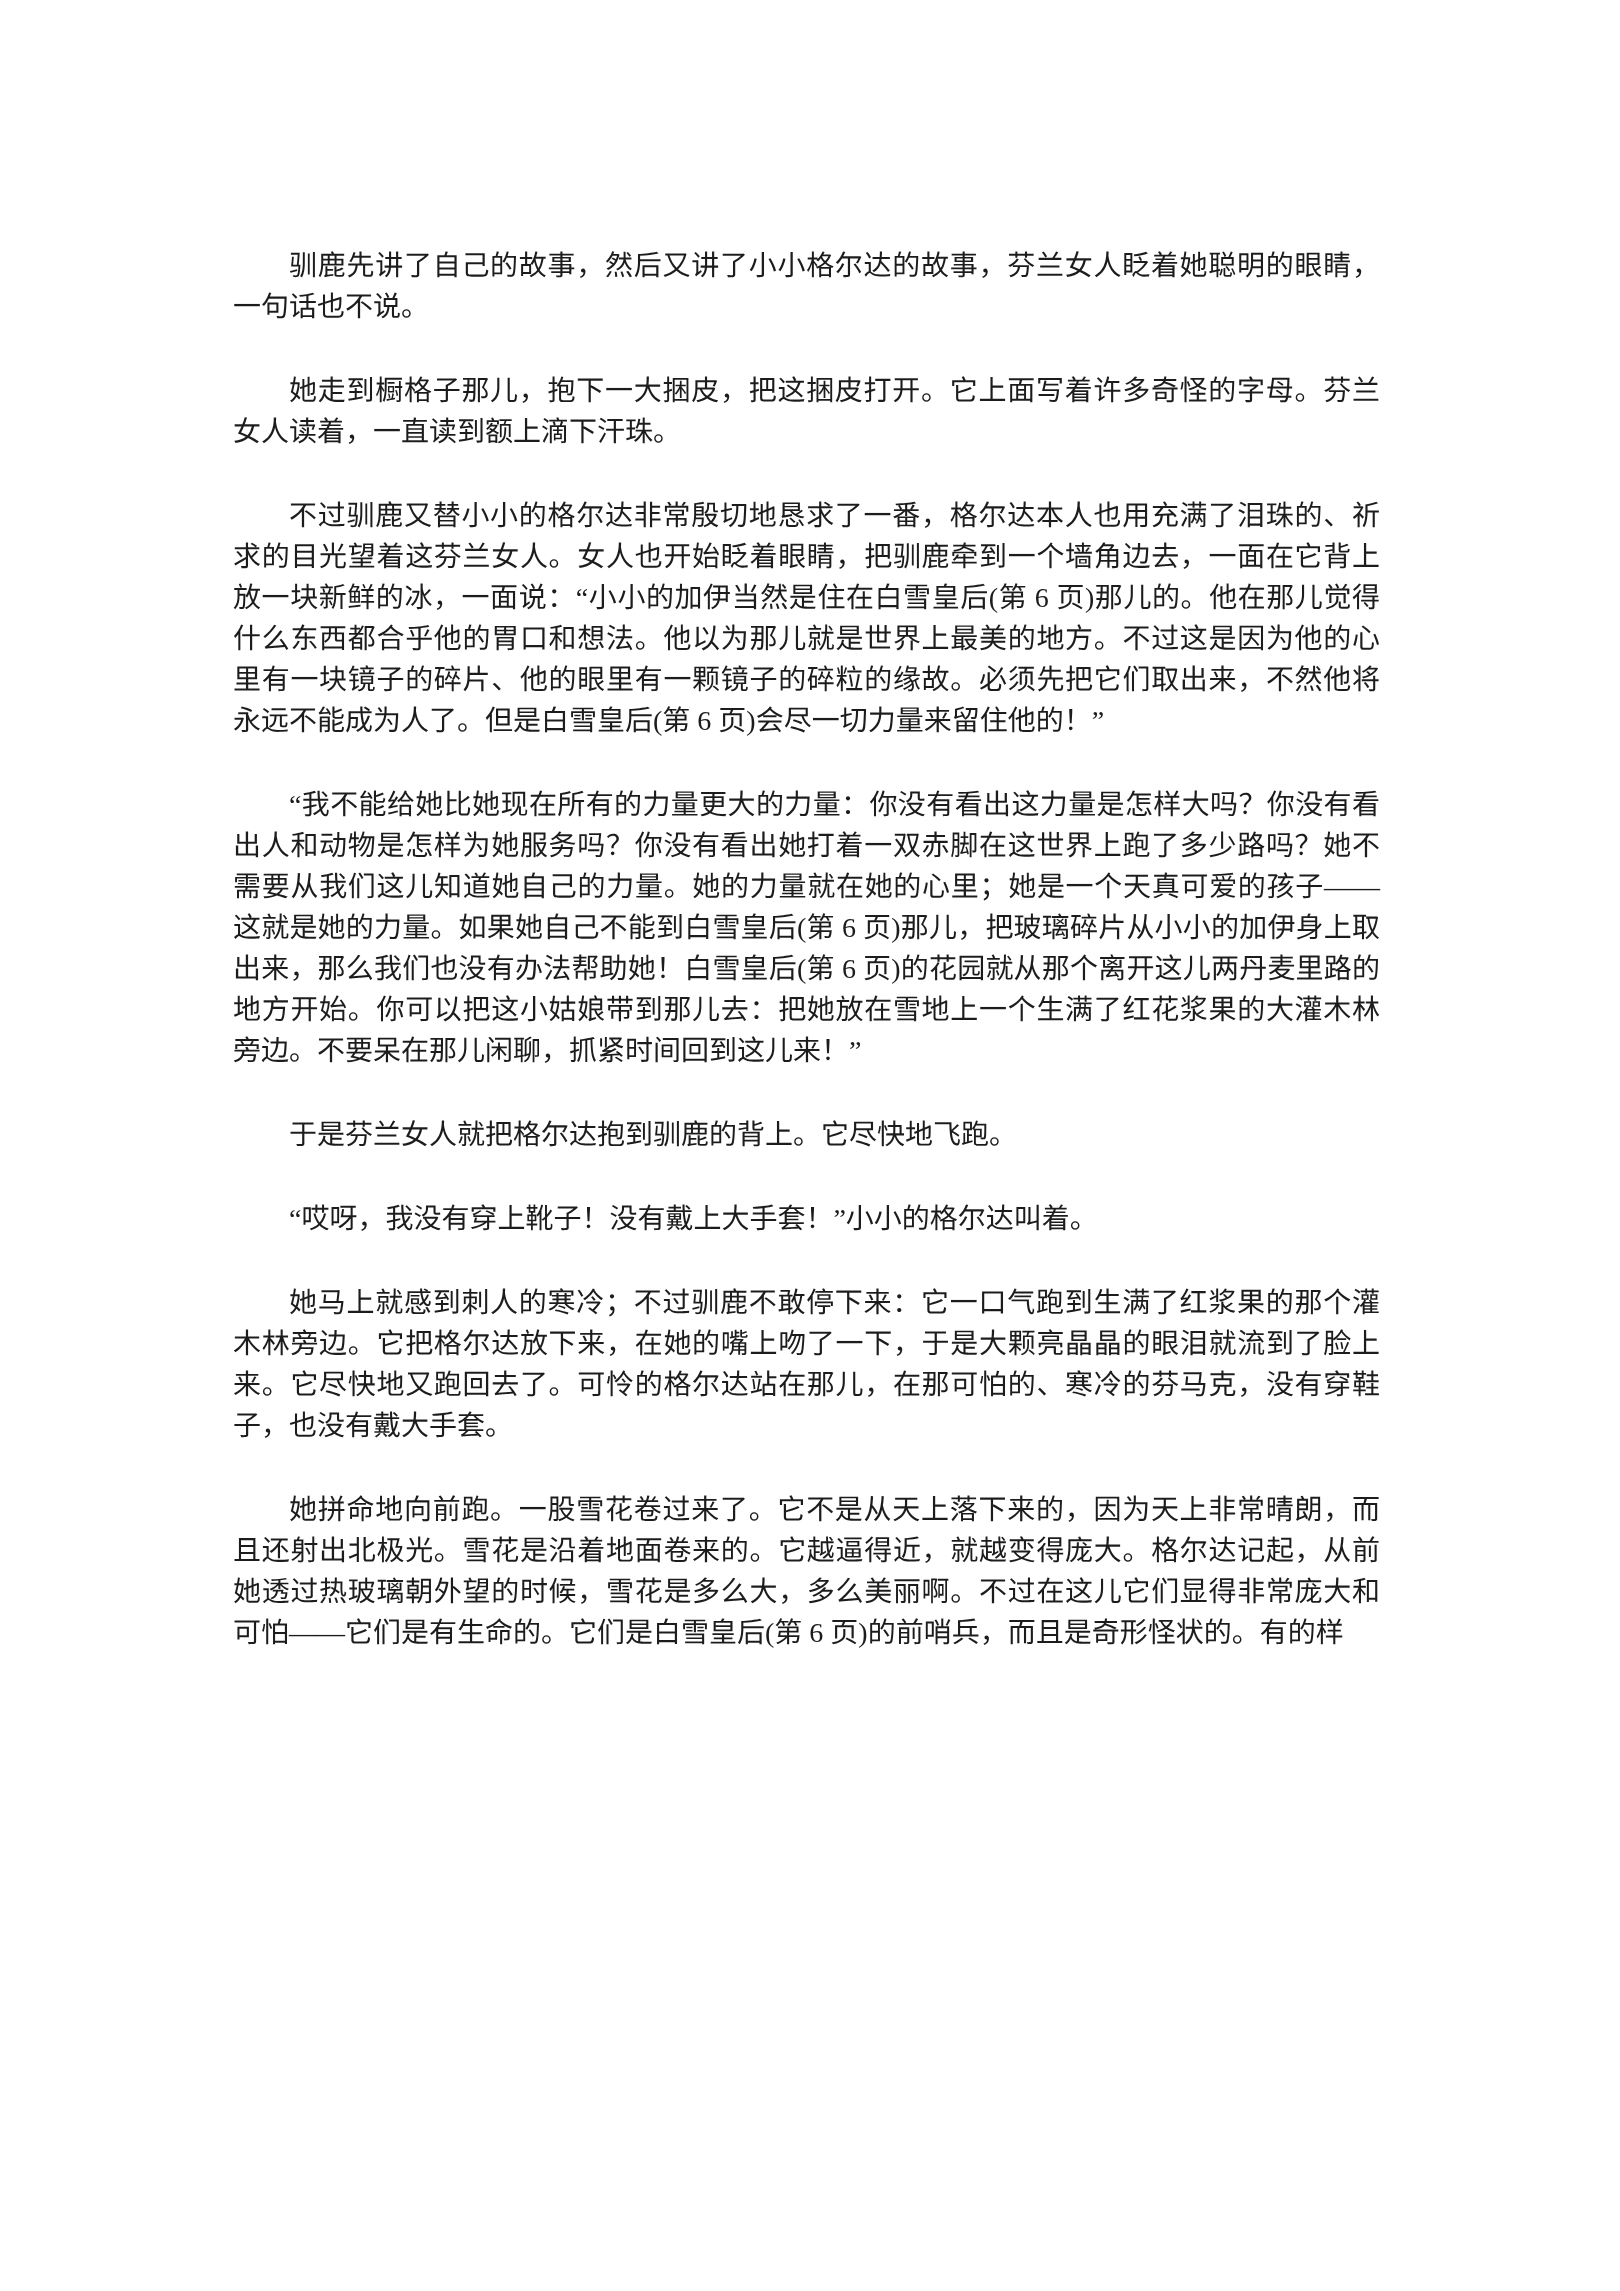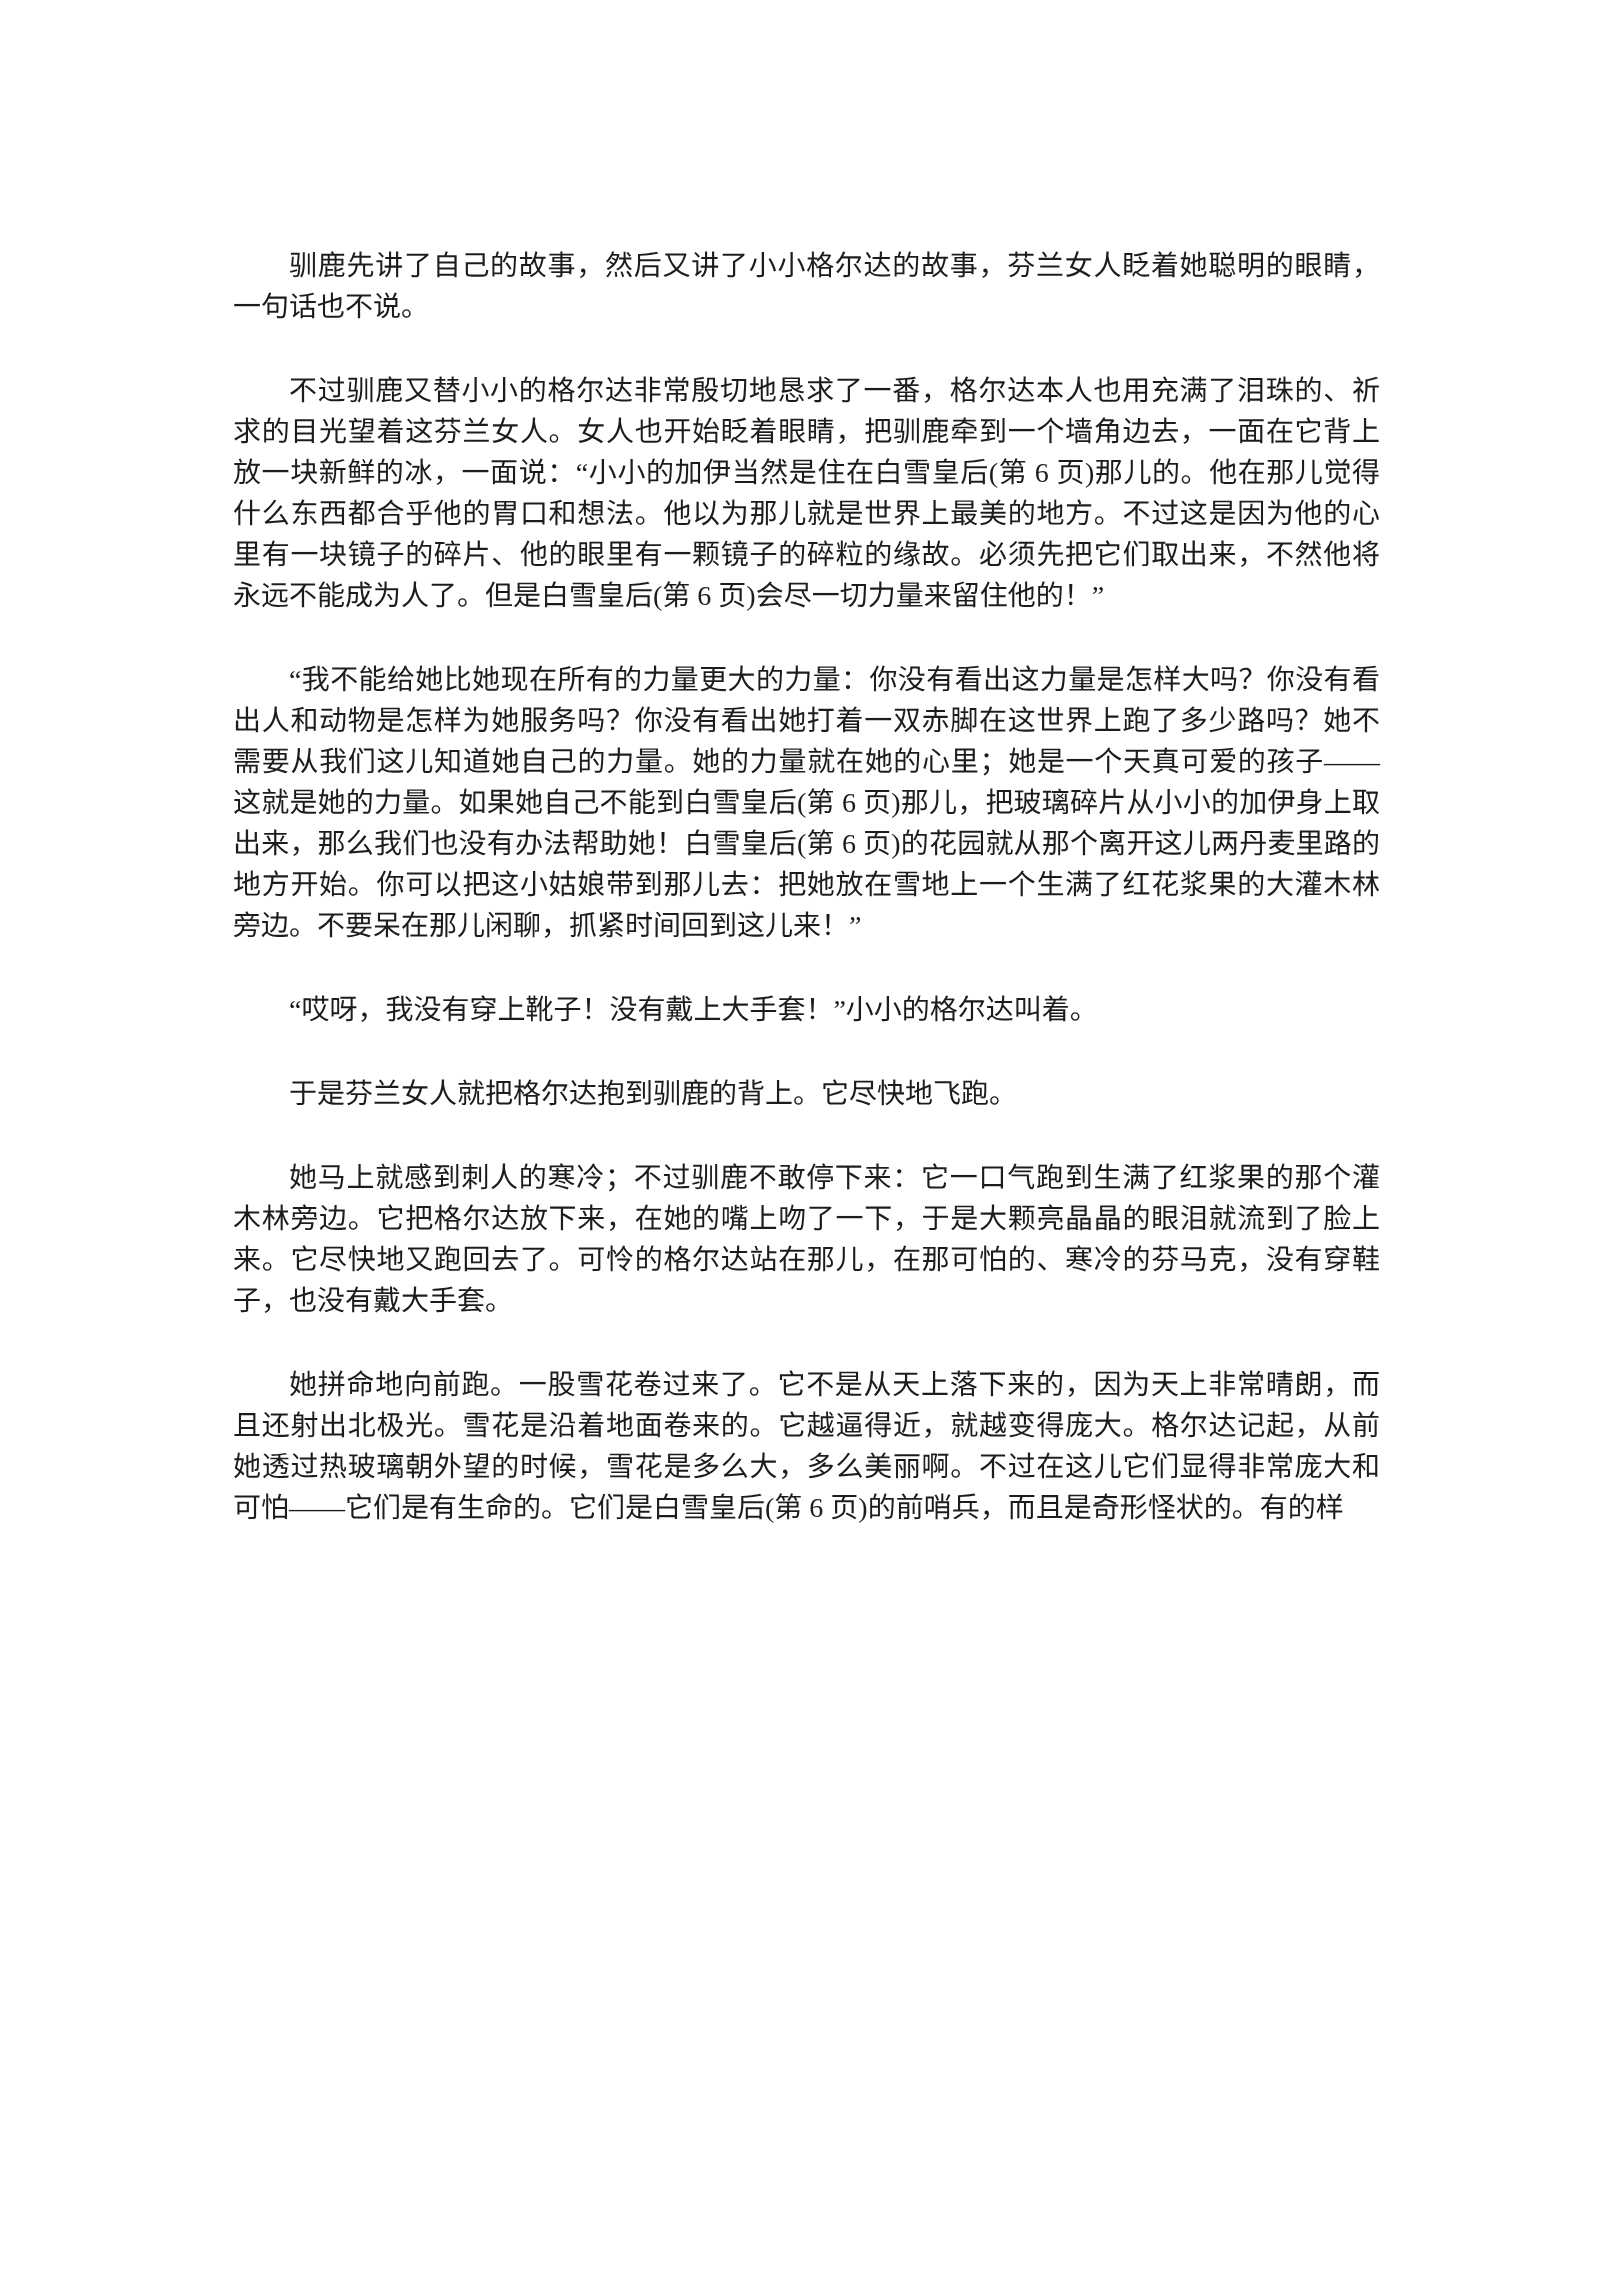--- a/index.html
+++ b/index.html
@@ -33,21 +33,22 @@
   .para:last-child {
     margin-bottom: 0;
   }
 </style>
 </head>
 <body>
 
 <div class="page">
   <div class="text-block" id="text-block">
       <p class="para">驯鹿先讲了自己的故事，然后又讲了小小格尔达的故事，芬兰女人眨着她聪明的眼睛，一句话也不说。</p>
+      <p class="para">她走到橱格子那儿，抱下一大捆皮，把这捆皮打开。它上面写着许多奇怪的字母。芬兰女人读着，一直读到额上滴下汗珠。</p>
       <p class="para">不过驯鹿又替小小的格尔达非常殷切地恳求了一番，格尔达本人也用充满了泪珠的、祈求的目光望着这芬兰女人。女人也开始眨着眼睛，把驯鹿牵到一个墙角边去，一面在它背上放一块新鲜的冰，一面说：“小小的加伊当然是住在白雪皇后(第 6 页)那儿的。他在那儿觉得什么东西都合乎他的胃口和想法。他以为那儿就是世界上最美的地方。不过这是因为他的心里有一块镜子的碎片、他的眼里有一颗镜子的碎粒的缘故。必须先把它们取出来，不然他将永远不能成为人了。但是白雪皇后(第 6 页)会尽一切力量来留住他的！”</p>
       <p class="para">“我不能给她比她现在所有的力量更大的力量：你没有看出这力量是怎样大吗？你没有看出人和动物是怎样为她服务吗？你没有看出她打着一双赤脚在这世界上跑了多少路吗？她不需要从我们这儿知道她自己的力量。她的力量就在她的心里；她是一个天真可爱的孩子——这就是她的力量。如果她自己不能到白雪皇后(第 6 页)那儿，把玻璃碎片从小小的加伊身上取出来，那么我们也没有办法帮助她！白雪皇后(第 6 页)的花园就从那个离开这儿两丹麦里路的地方开始。你可以把这小姑娘带到那儿去：把她放在雪地上一个生满了红花浆果的大灌木林旁边。不要呆在那儿闲聊，抓紧时间回到这儿来！”</p>
+      <p class="para">于是芬兰女人就把格尔达抱到驯鹿的背上。它尽快地飞跑。</p>
       <p class="para">“哎呀，我没有穿上靴子！没有戴上大手套！”小小的格尔达叫着。</p>
-      <p class="para">于是芬兰女人就把格尔达抱到驯鹿的背上。它尽快地飞跑。</p>
       <p class="para">她马上就感到刺人的寒冷；不过驯鹿不敢停下来：它一口气跑到生满了红浆果的那个灌木林旁边。它把格尔达放下来，在她的嘴上吻了一下，于是大颗亮晶晶的眼泪就流到了脸上来。它尽快地又跑回去了。可怜的格尔达站在那儿，在那可怕的、寒冷的芬马克，没有穿鞋子，也没有戴大手套。</p>
       <p class="para">她拼命地向前跑。一股雪花卷过来了。它不是从天上落下来的，因为天上非常晴朗，而且还射出北极光。雪花是沿着地面卷来的。它越逼得近，就越变得庞大。格尔达记起，从前她透过热玻璃朝外望的时候，雪花是多么大，多么美丽啊。不过在这儿它们显得非常庞大和可怕——它们是有生命的。它们是白雪皇后(第 6 页)的前哨兵，而且是奇形怪状的。有的样</p>
     </div>
 </div>
 
 
 </body></html>

